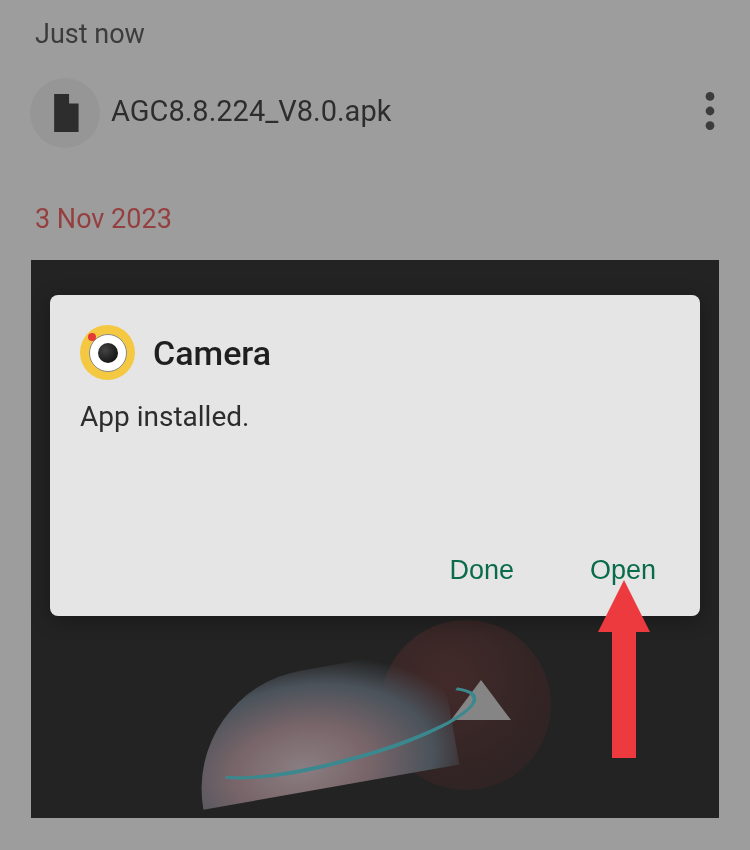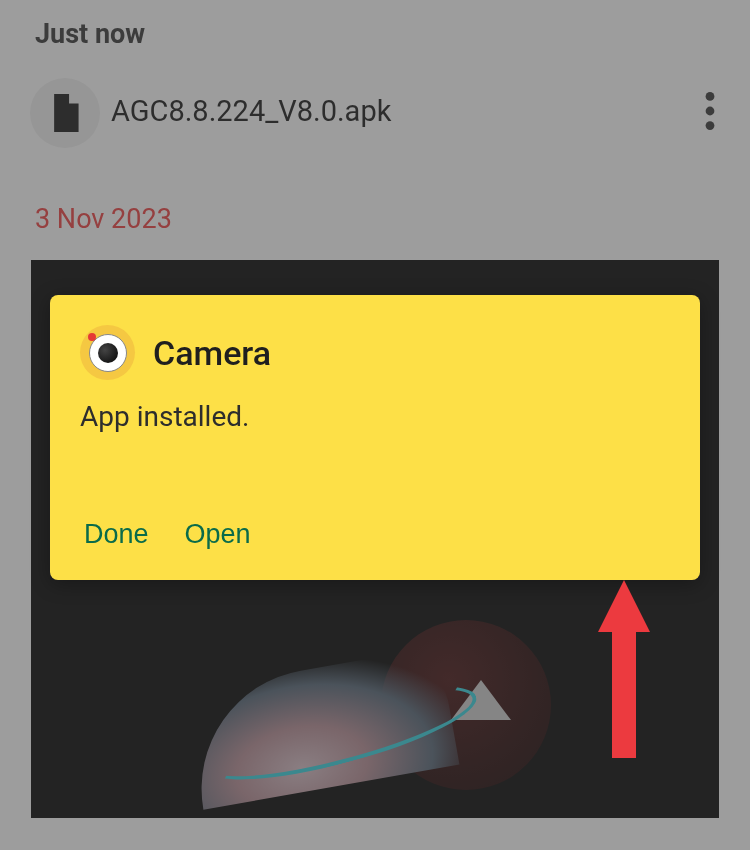--- a/index.html
+++ b/index.html
@@ -20,21 +20,20 @@
       top: 0;
       left: 0;
       width: 100%;
       height: 100%;
       padding: 10px 30px;
     }
     .section-header {
       font-size: 27px;
       color: #3c3c3c;
       margin: 8px 0 20px 5px;
-      font-weight: bold;
     }
     .file-item {
       display: flex;
       align-items: center;
       gap: 11px;
       padding: 8px 0 30px 0;
     }
     .file-icon-wrap {
       width: 70px;
       height: 70px;
@@ -135,21 +134,21 @@
       left: 0;
       width: 100%;
       height: 100%;
       background: rgba(60, 60, 60, 0.5);
     }
     .dialog {
       position: absolute;
       top: 295px;
       left: 50px;
       width: 650px;
-      background: #fde047;
+      background: #e5e5e5;
       border-radius: 8px;
       padding: 30px 30px 24px 30px;
       box-shadow: 0 4px 20px rgba(0,0,0,0.3);
     }
     .dialog-header {
       display: flex;
       align-items: center;
       gap: 18px;
       margin-bottom: 20px;
     }
@@ -189,26 +188,26 @@
       background: #e53935;
     }
     .dialog-title {
       font-size: 34px;
       font-weight: 500;
       color: #1f1f1f;
     }
     .dialog-message {
       font-size: 28px;
       color: #2d2d2d;
-      margin-bottom: 80px;
+      margin-bottom: 116px;
     }
     .dialog-actions {
       display: flex;
-      justify-content: flex-start;
-      gap: 28px;
+      justify-content: flex-end;
+      gap: 68px;
       padding-right: 10px;
     }
     .dialog-button {
       font-size: 27px;
       font-weight: 500;
       color: #0a6b4a;
       background: none;
       border: none;
       cursor: pointer;
       padding: 6px 4px;

